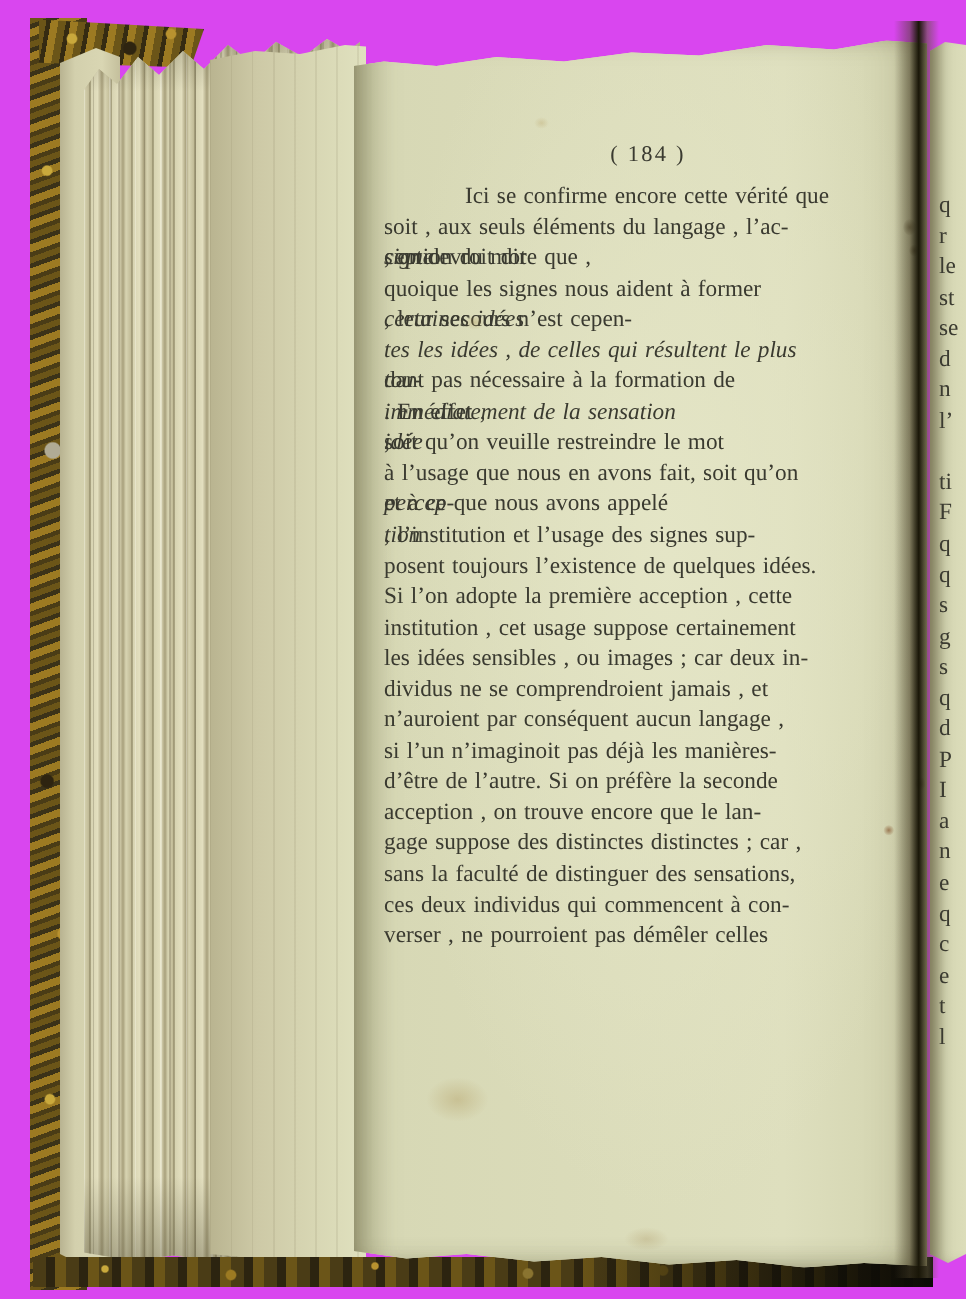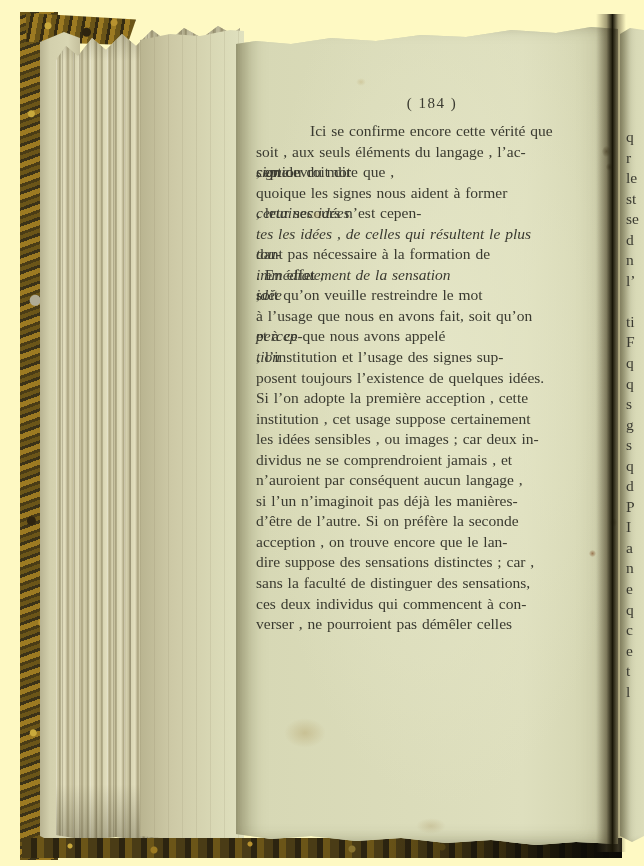--- a/index.html
+++ b/index.html
@@ -1,18 +1,18 @@
 <!DOCTYPE html>
 <html><head>
 <meta charset="utf-8">
 <style>
   html,body{margin:0;padding:0;background:#000;}
   .stage{
     position:relative;width:644px;height:866px;overflow:hidden;
-    background:#fef9c3;
+    background:#d946ef;
     font-family:"Liberation Serif","DejaVu Serif",serif;
   }
   .stage *{position:absolute;}
 
   
   .cover-left{
     left:20px;top:12px;width:38px;height:848px;
     background:
       radial-gradient(circle at 30% 12%, #c9a93c 0 3px, rgba(0,0,0,0) 4px),
       radial-gradient(circle at 70% 22%, #2e2410 0 4px, rgba(0,0,0,0) 5px),
@@ -212,21 +212,21 @@
         <div class="text-line">
           <span>si l’un n’imaginoit pas déjà les manières-</span>
         </div>
         <div class="text-line">
           <span>d’être de l’autre. Si on préfère la seconde</span>
         </div>
         <div class="text-line">
           <span>acception , on trouve encore que le lan-</span>
         </div>
         <div class="text-line">
-          <span>dire suppose des sensations distinctes ; car ,</span>
+          <span>gage suppose des distinctes distinctes ; car ,</span>
         </div>
         <div class="text-line">
           <span>sans la faculté de distinguer des sensations,</span>
         </div>
         <div class="text-line">
           <span>ces deux individus qui commencent à con-</span>
         </div>
         <div class="text-line">
           <span>verser , ne pourroient pas démêler celles</span>
         </div>

